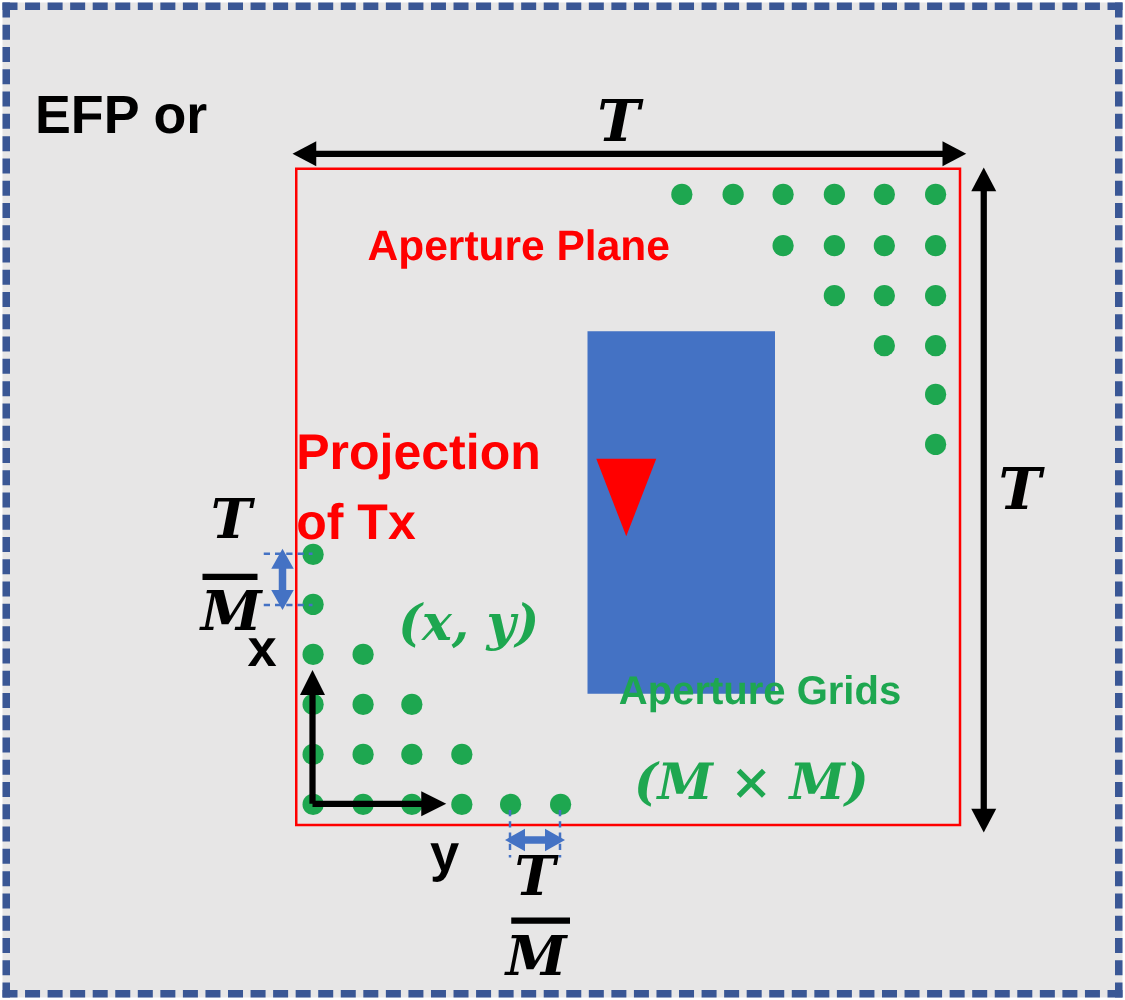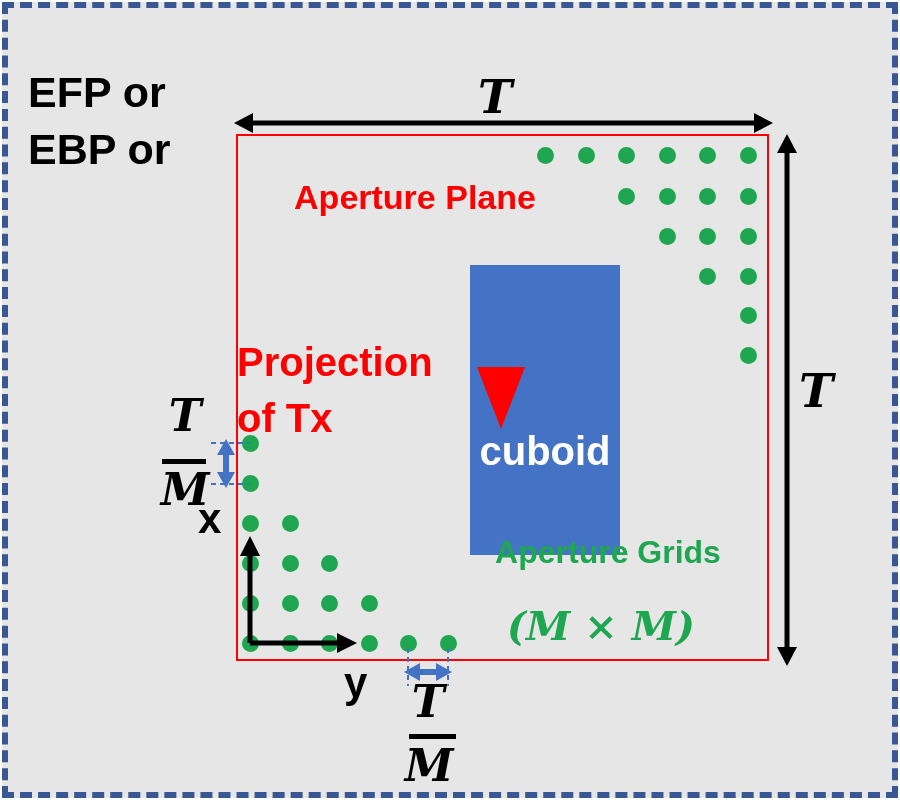--- a/index.html
+++ b/index.html
@@ -89,39 +89,38 @@
   .blue-dash{stroke:var(--arrow-blue,#4472C4);stroke-width:2;stroke-dasharray:5 4;}
 </style>
 </head>
 <body>
 
 <div class="canvas" style="--bg: #E7E6E6; --border-blue: #3A5795; --red: #FF0000; --green: #1EA750; --cuboid-blue: #4472C4; --arrow-blue: #4472C4;">
   <div class="frame"></div>
 
   <div class="abs corner-label">
     <div>EFP or</div>
-    <div>EBP or</div>
   </div>
 
   <div class="abs aperture-rect"></div>
 
   <div class="abs serifT top-T">T</div>
   <div class="abs serifT right-T">T</div>
 
   <div class="abs plane-label">Aperture Plane</div>
   <div class="abs projection-label">
     <div>Projection</div>
     <div>of Tx</div>
   </div>
 
   <div class="abs cuboid-rect">
     <div class="cuboid-tri"></div>
-    <div class="cuboid-label">cuboid</div>
   </div>
 
+  <div class="abs coords-label">(x, y)</div>
   <div class="abs grids-label">Aperture Grids</div>
   <div class="abs grids-size">(M × M)</div>
 
   <div class="abs x-label">x</div>
   <div class="abs y-label">y</div>
 
   <div class="abs frac-num fl-num">T</div>
   <div class="abs frac-bar fl-bar"></div>
   <div class="abs frac-den fl-den">M</div>
 

